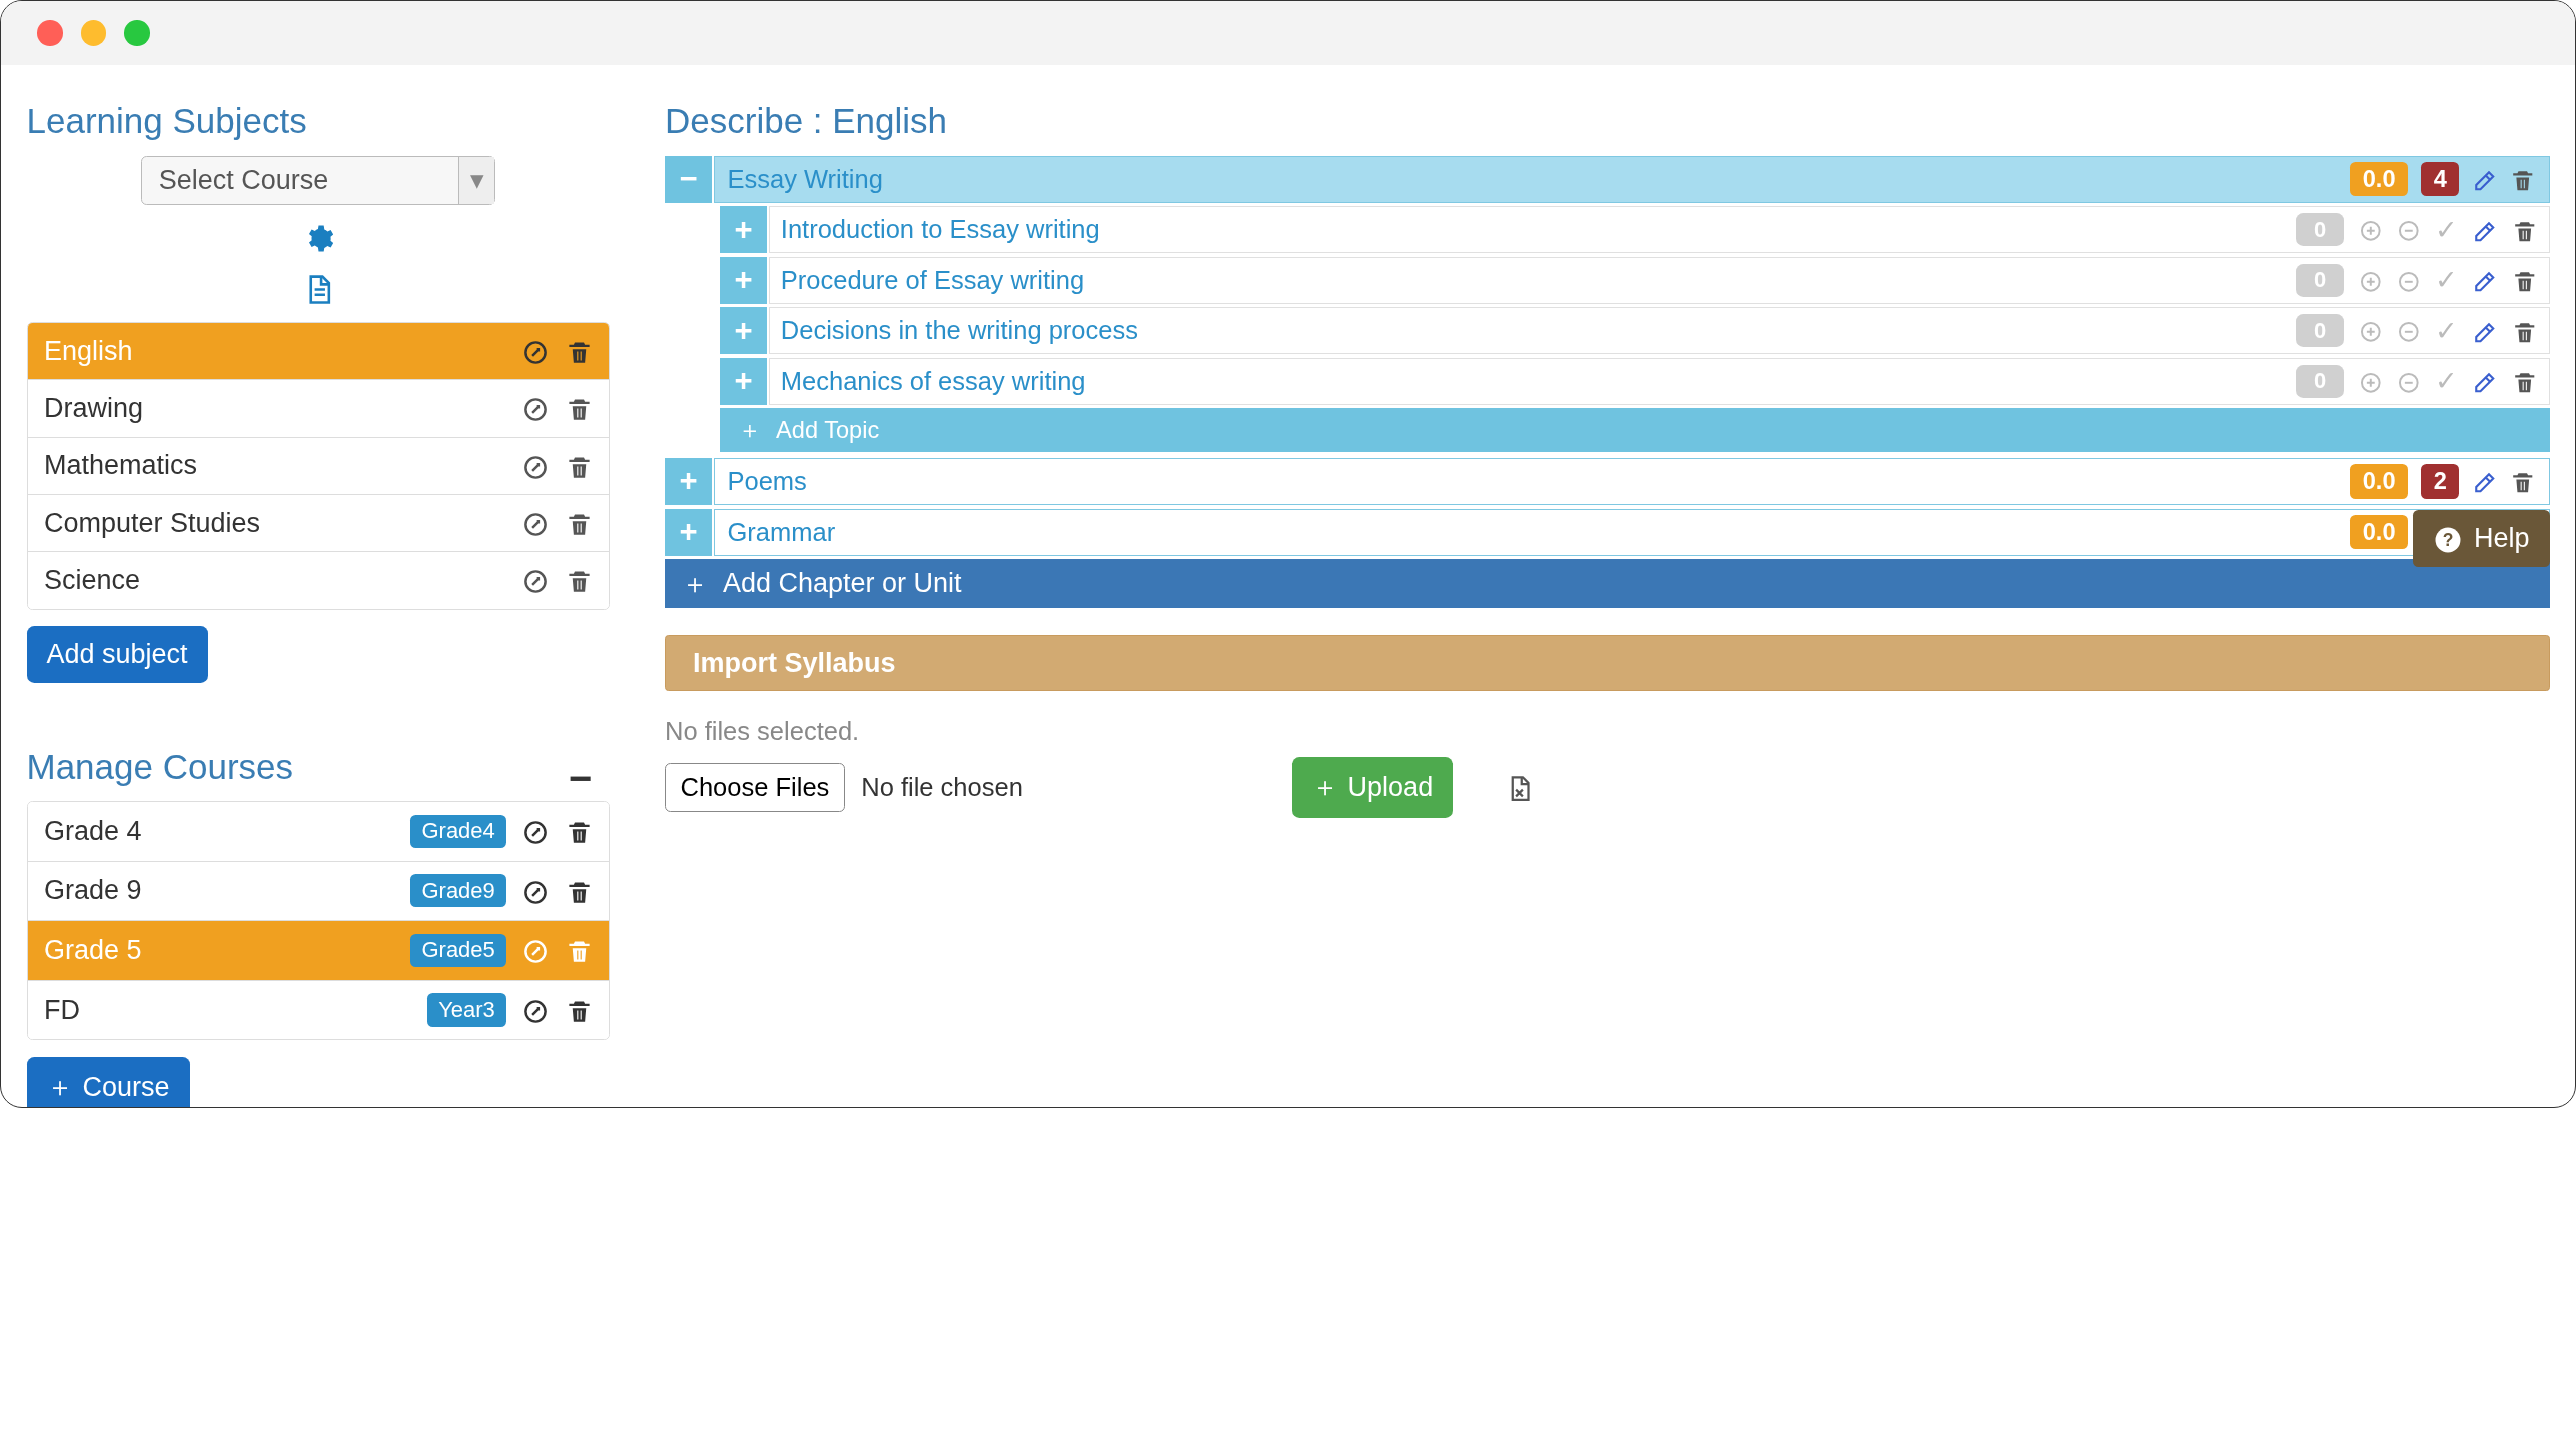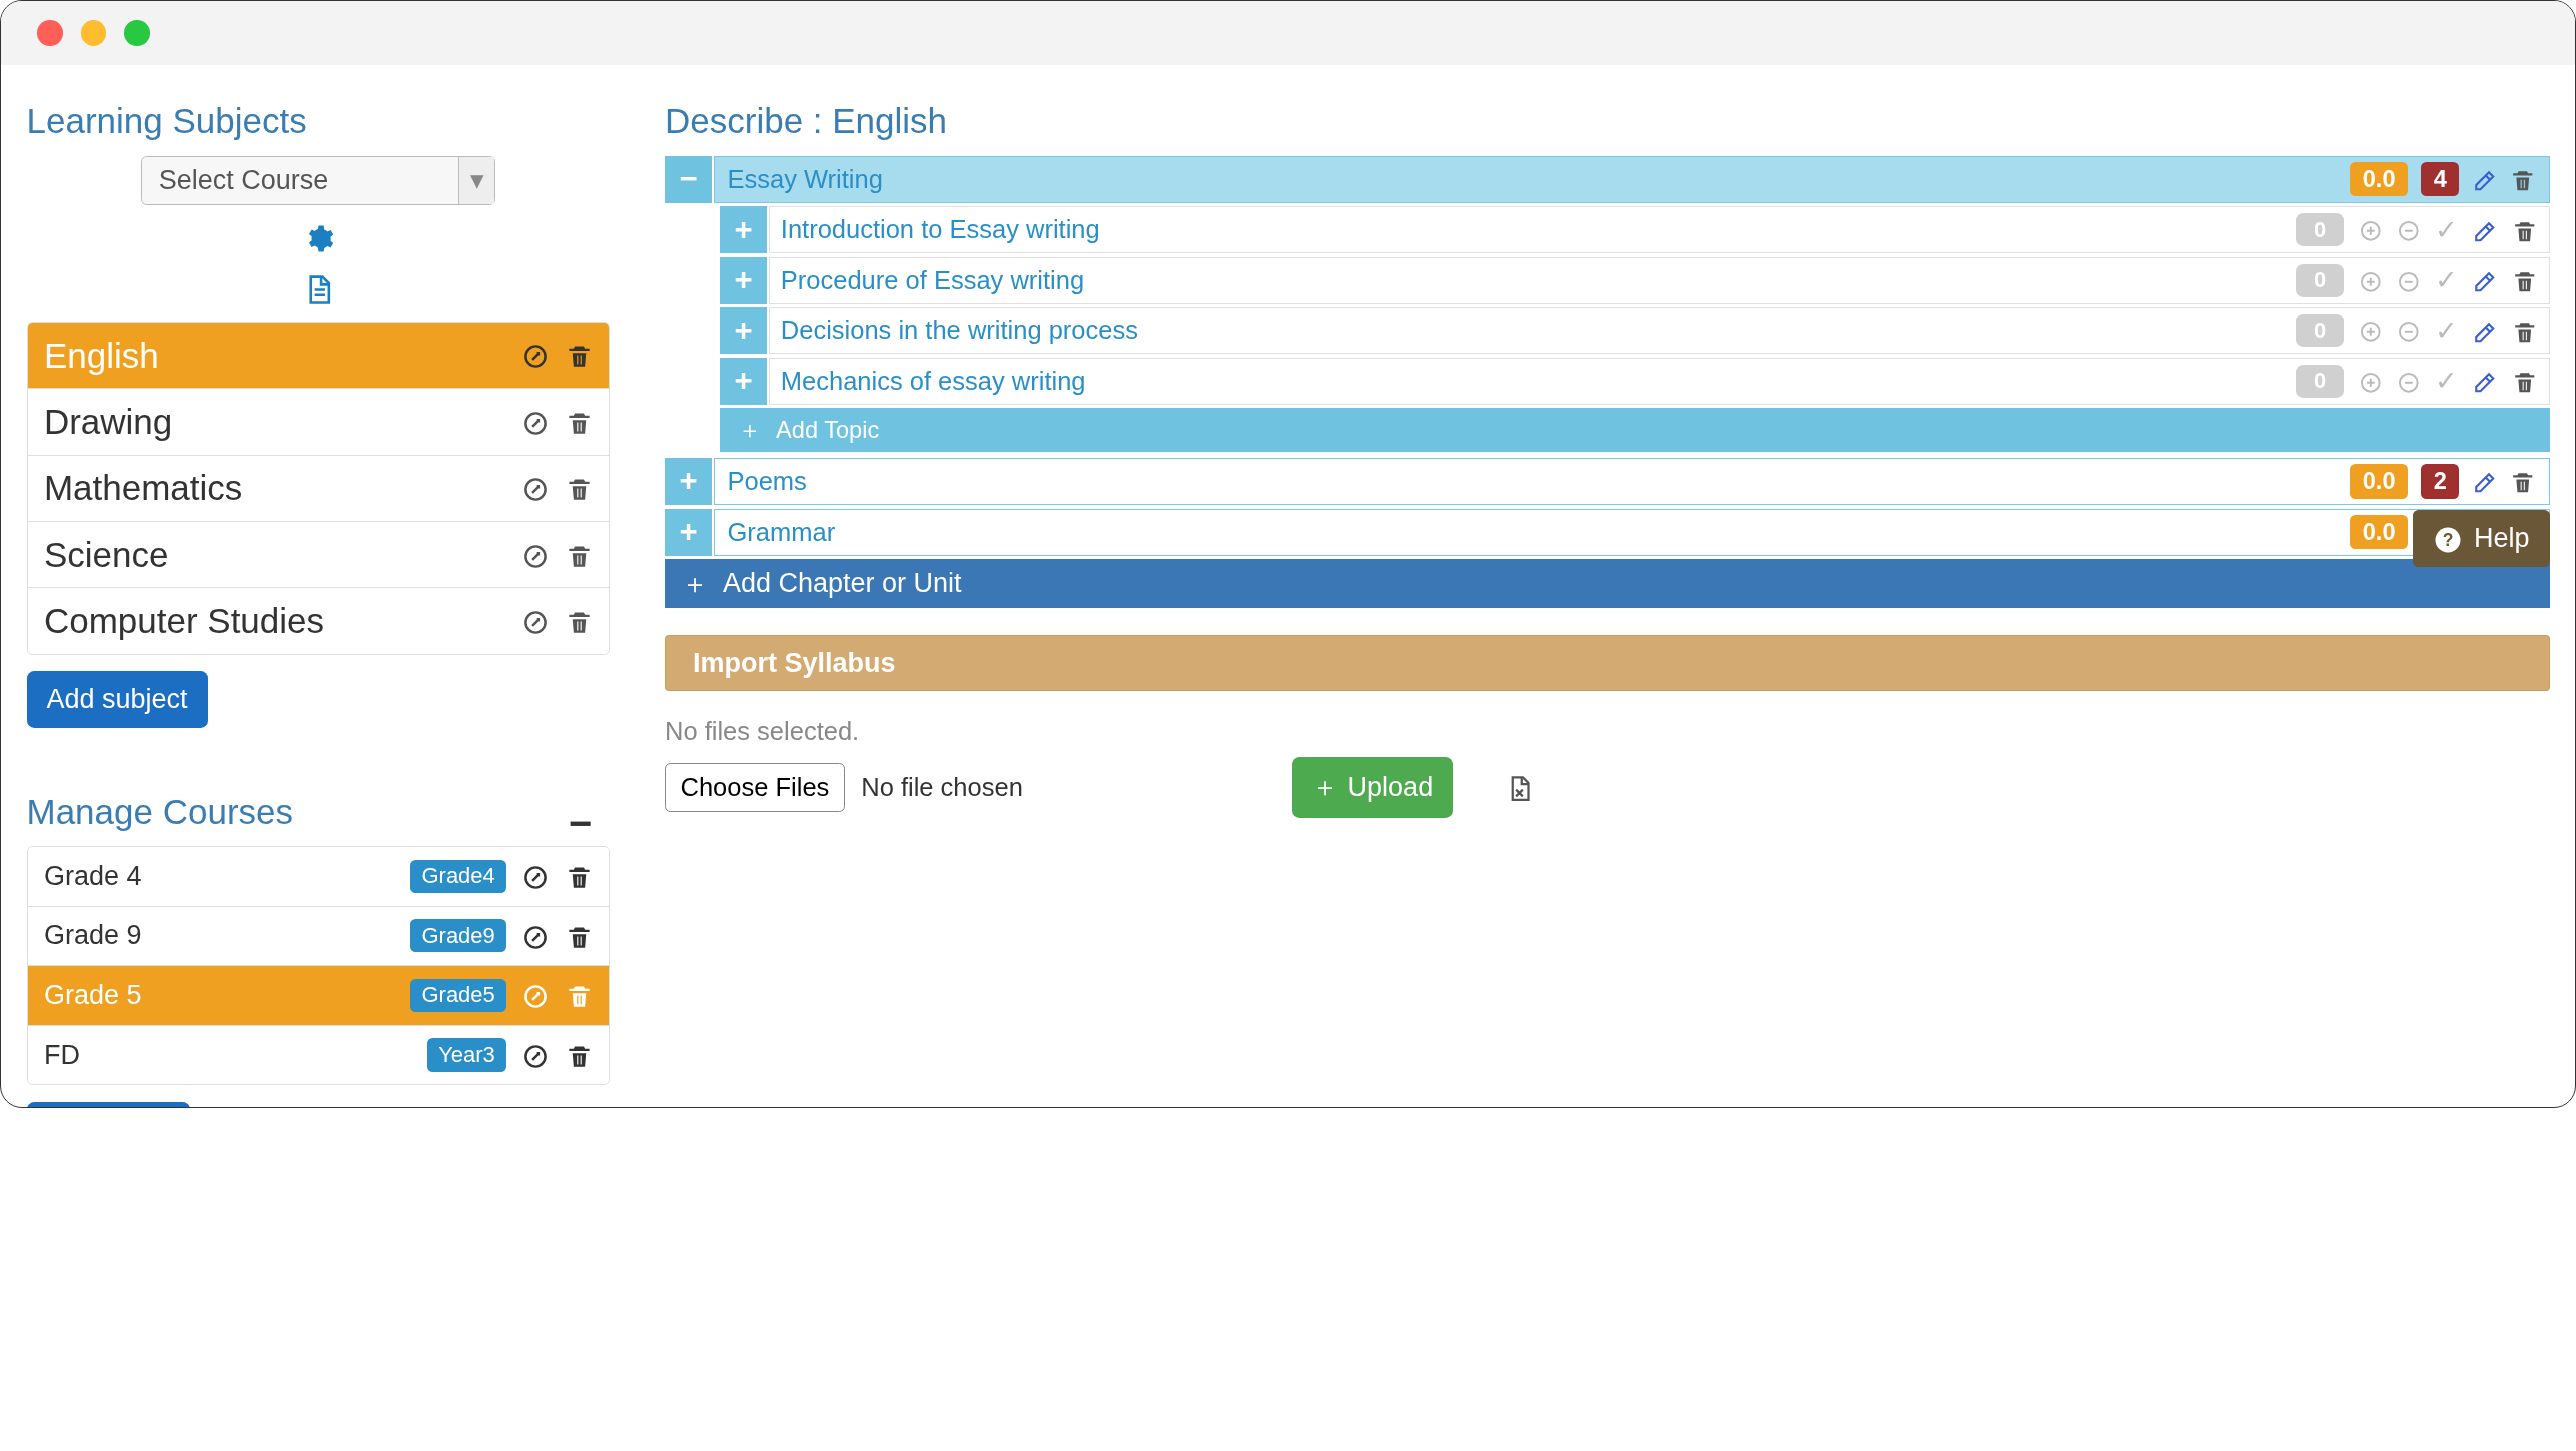--- a/index.html
+++ b/index.html
@@ -20,21 +20,21 @@
 .sect-title-row { display: flex; align-items: flex-end; justify-content: space-between; }
 .collapse-toggle { font-size: 40px; font-weight: bold; color: #333; cursor: pointer; padding-right: 18px; }
 
 .select-row { display: flex; align-items: center; gap: 14.5px; margin-bottom: 16.4px; flex-direction: column; }
 .select-box { flex: 0 0 auto; width: 354px; height: 49px; border: 1.8px solid #bbb; border-radius: 5.5px; background: #f7f7f7; position: relative; display: flex; align-items: center; padding: 0 16.4px; font-size: 27px; color: #555; }
 .select-caret { position: absolute; right: 0; top: 0; width: 36px; height: 100%; border-left: 0.9px solid #bbb; display: flex; align-items: center; justify-content: center; color: #888; background: #eee; }
 .gear-icon { color: #1b7fc0; font-size: 31px; }
 .doc-icon { color: #1b7fc0; font-size: 31px; }
 
 .subj-list { border: 1.8px solid #ddd; border-radius: 5.5px; overflow: hidden; margin-bottom: 16.4px; }
-.subj-item { display: flex; align-items: center; justify-content: space-between; padding: 12.7px 16.4px; font-size: 35px; color: #333; border-bottom: 0.9px solid #ddd; background: #fff; }
+.subj-item { display: flex; align-items: center; justify-content: space-between; padding: 12.7px 16.4px; font-size: 27px; color: #333; border-bottom: 0.9px solid #ddd; background: #fff; }
 .subj-item:last-child { border-bottom: none; }
 .subj-item.active { background: #f0a020; color: #fff; }
 .subj-item.active .row-icons { color: #333; }
 .row-icons { display: flex; gap: 16.4px; color: #555; font-size: 27px; }
 
 .btn { display: inline-flex; align-items: center; gap: 9px; border: none; border-radius: 7.3px; padding: 12.7px 20px; font-size: 27px; cursor: pointer; color: #fff; }
 .btn-blue { background: #1b6ec2; }
 .btn-green { background: #4eaa4e; }
 
 .course-list { border: 1.8px solid #ddd; border-radius: 5.5px; overflow: hidden; margin-bottom: 16.4px; }
@@ -146,33 +146,33 @@
               <span><svg class="ico" viewBox="0 0 24 24" fill="none" stroke="currentColor" stroke-width="2.2">
                   <circle cx="12" cy="12" r="9"></circle>
                   <path d="M9 15l6-6M13 9h2v2"></path>
                 </svg></span>
               <span><svg class="ico" viewBox="0 0 24 24" fill="currentColor">
                   <path d="M8 3h8l1 2h4v2H3V5h4l1-2zm-2 6h12l-1 12H7L6 9zm4 2v8h1v-8h-1zm3 0v8h1v-8h-1z"></path>
                 </svg></span>
             </span>
           </div>
           <div class="subj-item">
+            <span>Computer Studies</span>
+            <span class="row-icons">
+              <span><svg class="ico" viewBox="0 0 24 24" fill="none" stroke="currentColor" stroke-width="2.2">
+                  <circle cx="12" cy="12" r="9"></circle>
+                  <path d="M9 15l6-6M13 9h2v2"></path>
+                </svg></span>
+              <span><svg class="ico" viewBox="0 0 24 24" fill="currentColor">
+                  <path d="M8 3h8l1 2h4v2H3V5h4l1-2zm-2 6h12l-1 12H7L6 9zm4 2v8h1v-8h-1zm3 0v8h1v-8h-1z"></path>
+                </svg></span>
+            </span>
+          </div>
+          <div class="subj-item">
             <span>Science</span>
-            <span class="row-icons">
-              <span><svg class="ico" viewBox="0 0 24 24" fill="none" stroke="currentColor" stroke-width="2.2">
-                  <circle cx="12" cy="12" r="9"></circle>
-                  <path d="M9 15l6-6M13 9h2v2"></path>
-                </svg></span>
-              <span><svg class="ico" viewBox="0 0 24 24" fill="currentColor">
-                  <path d="M8 3h8l1 2h4v2H3V5h4l1-2zm-2 6h12l-1 12H7L6 9zm4 2v8h1v-8h-1zm3 0v8h1v-8h-1z"></path>
-                </svg></span>
-            </span>
-          </div>
-          <div class="subj-item">
-            <span>Computer Studies</span>
             <span class="row-icons">
               <span><svg class="ico" viewBox="0 0 24 24" fill="none" stroke="currentColor" stroke-width="2.2">
                   <circle cx="12" cy="12" r="9"></circle>
                   <path d="M9 15l6-6M13 9h2v2"></path>
                 </svg></span>
               <span><svg class="ico" viewBox="0 0 24 24" fill="currentColor">
                   <path d="M8 3h8l1 2h4v2H3V5h4l1-2zm-2 6h12l-1 12H7L6 9zm4 2v8h1v-8h-1zm3 0v8h1v-8h-1z"></path>
                 </svg></span>
             </span>
           </div>

